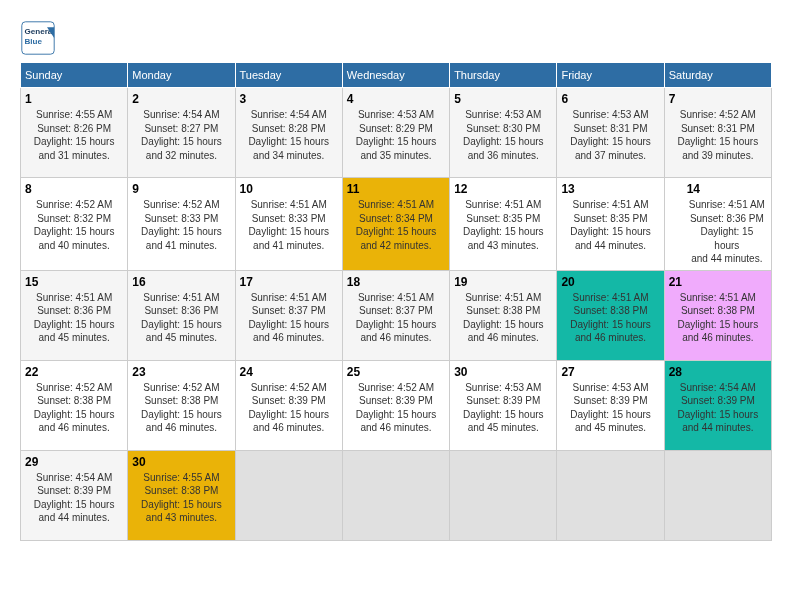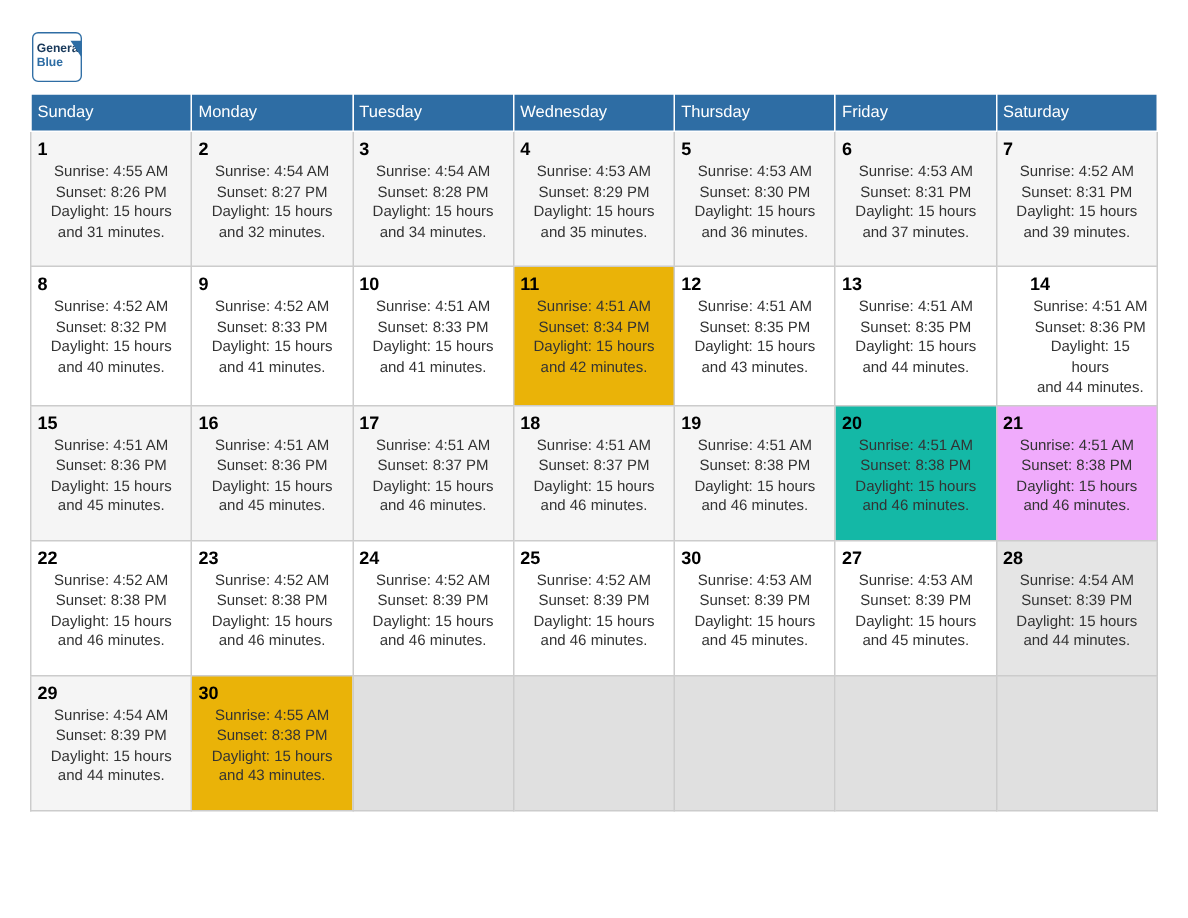--- a/index.html
+++ b/index.html
@@ -309,21 +309,21 @@
 Daylight: 15 hours
 and 45 minutes.</div>
         </td>
         <td style="background: rgb(255, 255, 255);">
           <span class="day-num">27</span>
           <div class="day-info" style="white-space: pre-line;">Sunrise: 4:53 AM
 Sunset: 8:39 PM
 Daylight: 15 hours
 and 45 minutes.</div>
         </td>
-        <td style="background: #e5e5e5;">
+        <td style="background: #14b8a6;">
           <span class="day-num">28</span>
           <div class="day-info" style="white-space: pre-line;">Sunrise: 4:54 AM
 Sunset: 8:39 PM
 Daylight: 15 hours
 and 44 minutes.</div>
         </td>
       </tr>
       <tr style="background: rgb(245, 245, 245);">
         <td style="background: rgb(245, 245, 245);">
           <span class="day-num">29</span>

